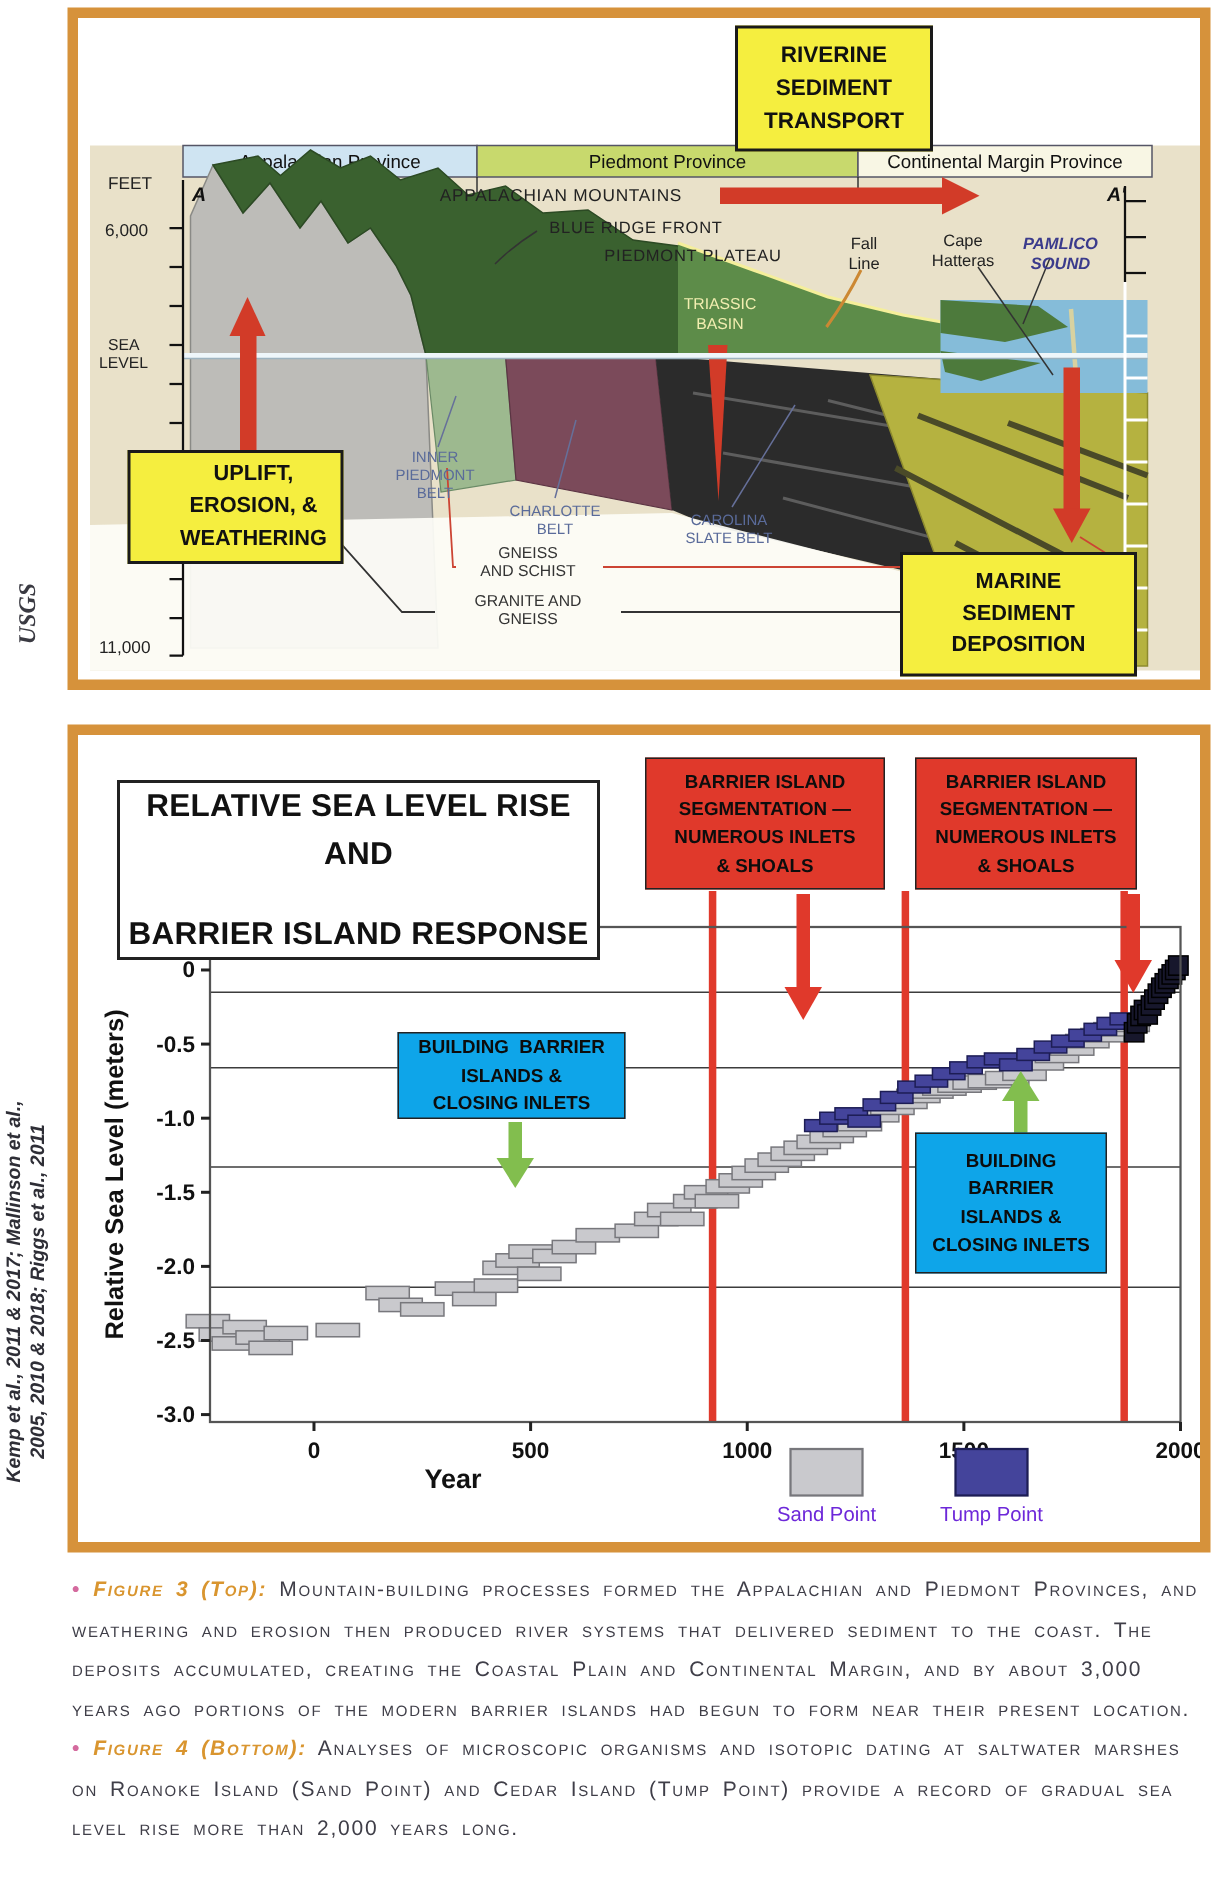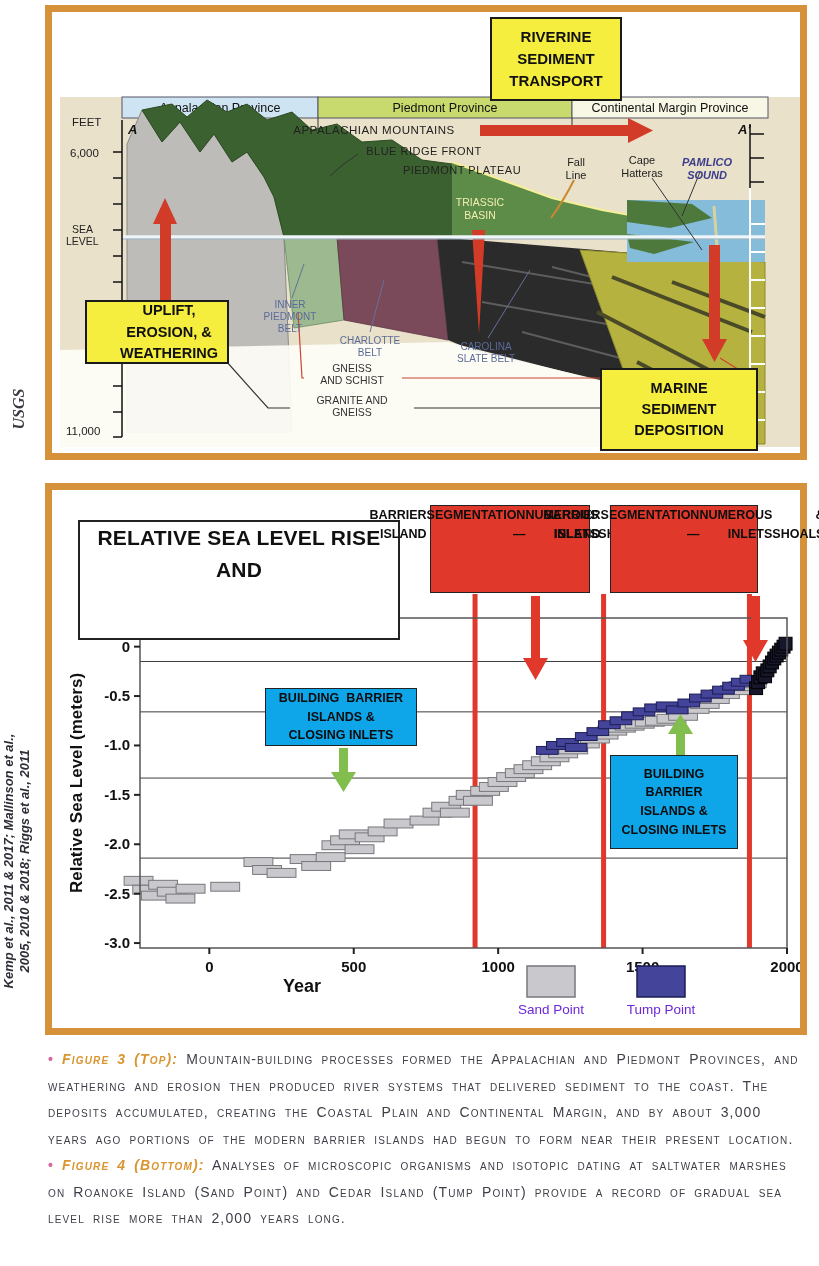--- a/index.html
+++ b/index.html
@@ -15,21 +15,21 @@
             font-family:"Liberation Sans",sans-serif;color:#2e2e36;}
   svg text{font-family:"Liberation Sans",sans-serif;}
   .ybox{position:absolute;background:#f5ee3f;border:2px solid #1a1a1a;color:#111;font-weight:bold;
         display:flex;flex-direction:column;align-items:center;justify-content:center;text-align:center;
         box-sizing:border-box;line-height:1.45;}
   
   .titlebox{position:absolute;left:26px;top:30px;width:318px;height:116px;background:#fff;
             border:2px solid #222;display:flex;flex-direction:column;align-items:center;justify-content:space-between;
             font-weight:bold;font-size:21px;color:#111;letter-spacing:.2px;text-align:center;line-height:1.5;}
   .redbox{position:absolute;top:15px;height:88px;background:#e0392b;border:1px solid #222;color:#0d0d0d;
-          font-weight:bold;font-size:12.5px;text-align:right;display:flex;flex-direction:row;
+          font-weight:bold;font-size:12.5px;text-align:center;display:flex;flex-direction:column;
           justify-content:center;line-height:1.5;box-sizing:border-box;}
   #redbox1{left:378px;width:160px;}
   #redbox2{left:558px;width:148px;}
   .greenbox{position:absolute;background:#0ea5e9;border:1.5px solid #222;color:#0c0c0c;font-weight:bold;
             font-size:12.5px;text-align:center;display:flex;flex-direction:column;justify-content:center;
             line-height:1.5;box-sizing:border-box;white-space:pre;}
   #greenbox1{left:213px;top:198px;width:152px;height:58px;}
   #greenbox2{left:558px;top:265px;width:128px;height:94px;}
   .legendlbl{position:absolute;font-weight:normal;font-size:13.5px;color:#6d28d9;width:100px;text-align:center;}
   #chart-svg,#chart-overlay{position:absolute;left:0;top:0;}
@@ -209,21 +209,21 @@
         <text x="300" y="404">GNEISS</text>
       </g>
     </svg>
 
     
     <div class="ybox" style="left:438px;top:5px;width:132px;height:84px;font-size:15px;">
       <div>RIVERINE</div>
       <div>SEDIMENT</div>
       <div>TRANSPORT</div>
     </div>
-    <div class="ybox" style="left:33px;top:288px;width:144px;height:64px;font-size:14.5px;padding-left:24px;">
+    <div class="ybox" style="left:33px;top:288px;width:144px;height:76px;font-size:14.5px;padding-left:24px;">
       <div>UPLIFT,</div>
       <div>EROSION, &amp;</div>
       <div>WEATHERING</div>
     </div>
     <div class="ybox" style="left:548px;top:356px;width:158px;height:83px;font-size:14.5px;">
       <div>MARINE</div>
       <div>SEDIMENT</div>
       <div>DEPOSITION</div>
     </div>
   </div>
@@ -379,20 +379,21 @@
 
       <rect x="475" y="476" width="48" height="31" fill="#c9c9cd" stroke="#77777c" stroke-width="1.5"></rect>
       <rect x="585" y="476" width="48" height="31" fill="#44449b" stroke="#1d1d55" stroke-width="1.5"></rect>
 
       <text x="250" y="502" text-anchor="middle" font-size="18" font-weight="bold" fill="#111">Year</text>
       <text x="30" y="293" text-anchor="middle" font-size="17" font-weight="bold" fill="#111" transform="rotate(-90 30 293)">Relative Sea Level (meters)</text>
     </svg>
 
     <div class="titlebox">
       <div>RELATIVE SEA LEVEL RISE AND</div>
+      <div>BARRIER ISLAND RESPONSE</div>
     </div>
 
     <div id="redbox1" class="redbox">
       <div>BARRIER ISLAND</div>
       <div>SEGMENTATION —</div>
       <div>NUMEROUS INLETS</div>
       <div>&amp; SHOALS</div>
     </div>
     <div id="redbox2" class="redbox">
       <div>BARRIER ISLAND</div>

